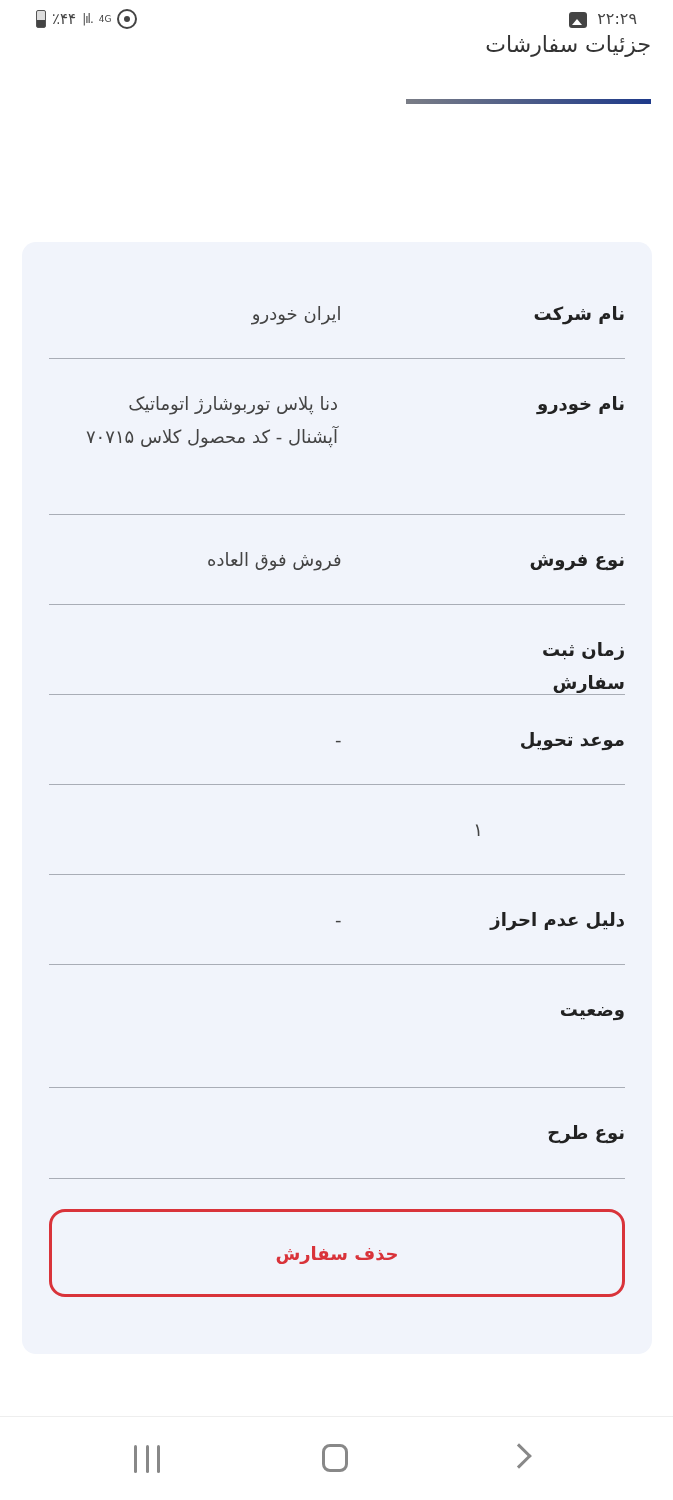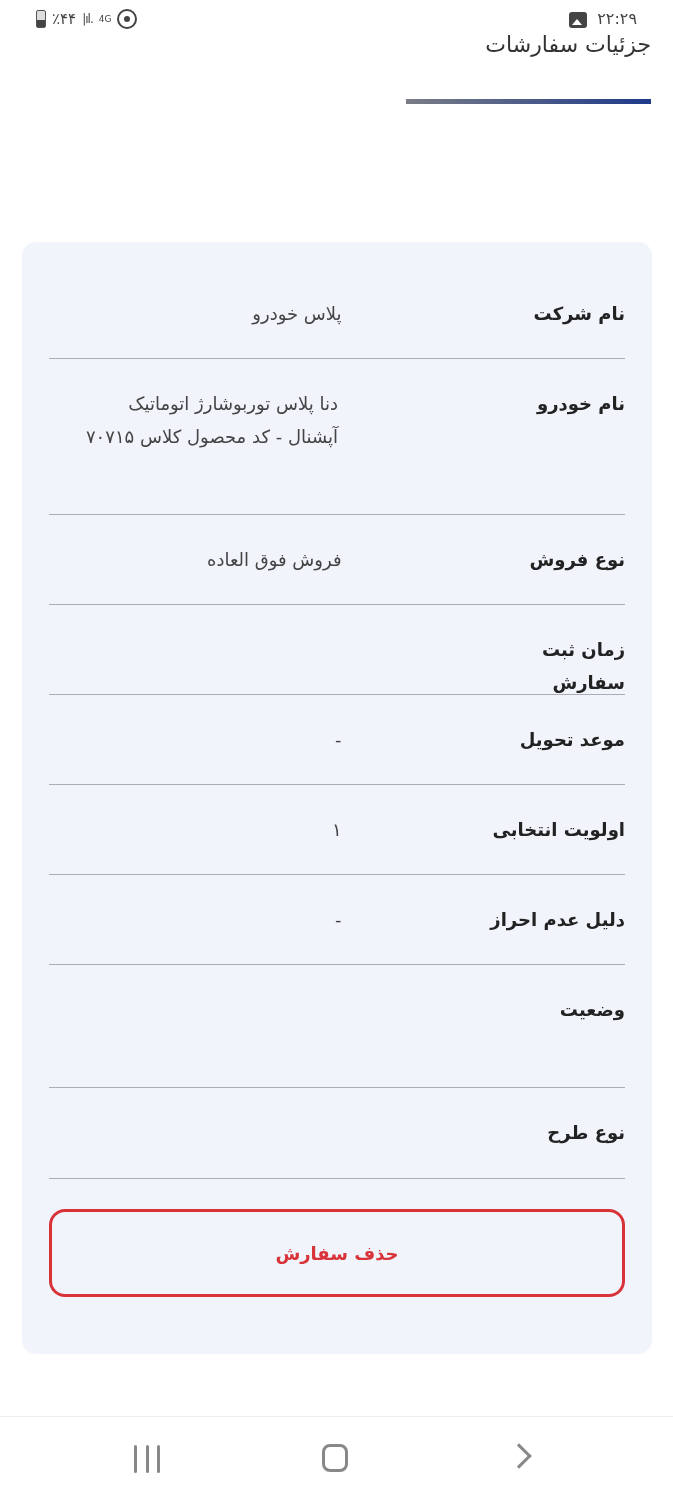--- a/index.html
+++ b/index.html
@@ -55,39 +55,38 @@
     <span>۲۲:۲۹</span>
   </div>
 </div>
 
 <div class="page-title">جزئیات سفارشات</div>
 <div class="title-underline"></div>
 
 <div class="card">
   <div class="row r1" style="padding-top:55px;height:117px;">
     <div class="row-label">نام شرکت</div>
-    <div class="row-value">پلاس خودرو</div>
+    <div class="row-value">ایران خودرو</div>
   </div>
   <div class="row" style="padding-top:28px;height:156px;">
     <div class="row-label">نام خودرو</div>
     <div class="row-value" style="width:260px;">دنا پلاس توربوشارژ اتوماتیک آپشنال - کد محصول کلاس ۷۰۷۱۵</div>
   </div>
   <div class="row r-std">
     <div class="row-label">نوع فروش</div>
     <div class="row-value">فروش فوق العاده</div>
   </div>
   <div class="row r-std">
     <div class="row-label">زمان ثبت سفارش</div>
   </div>
   <div class="row r-std">
     <div class="row-label">موعد تحویل</div>
     <div class="row-value">-</div>
   </div>
   <div class="row r-std">
-    <div class="row-label">اولویت انتخابی</div>
     <div class="row-value">۱</div>
   </div>
   <div class="row r-std">
     <div class="row-label">دلیل عدم احراز</div>
     <div class="row-value">-</div>
   </div>
   <div class="row r8">
     <div class="row-label">وضعیت</div>
   </div>
   <div class="row r9">

